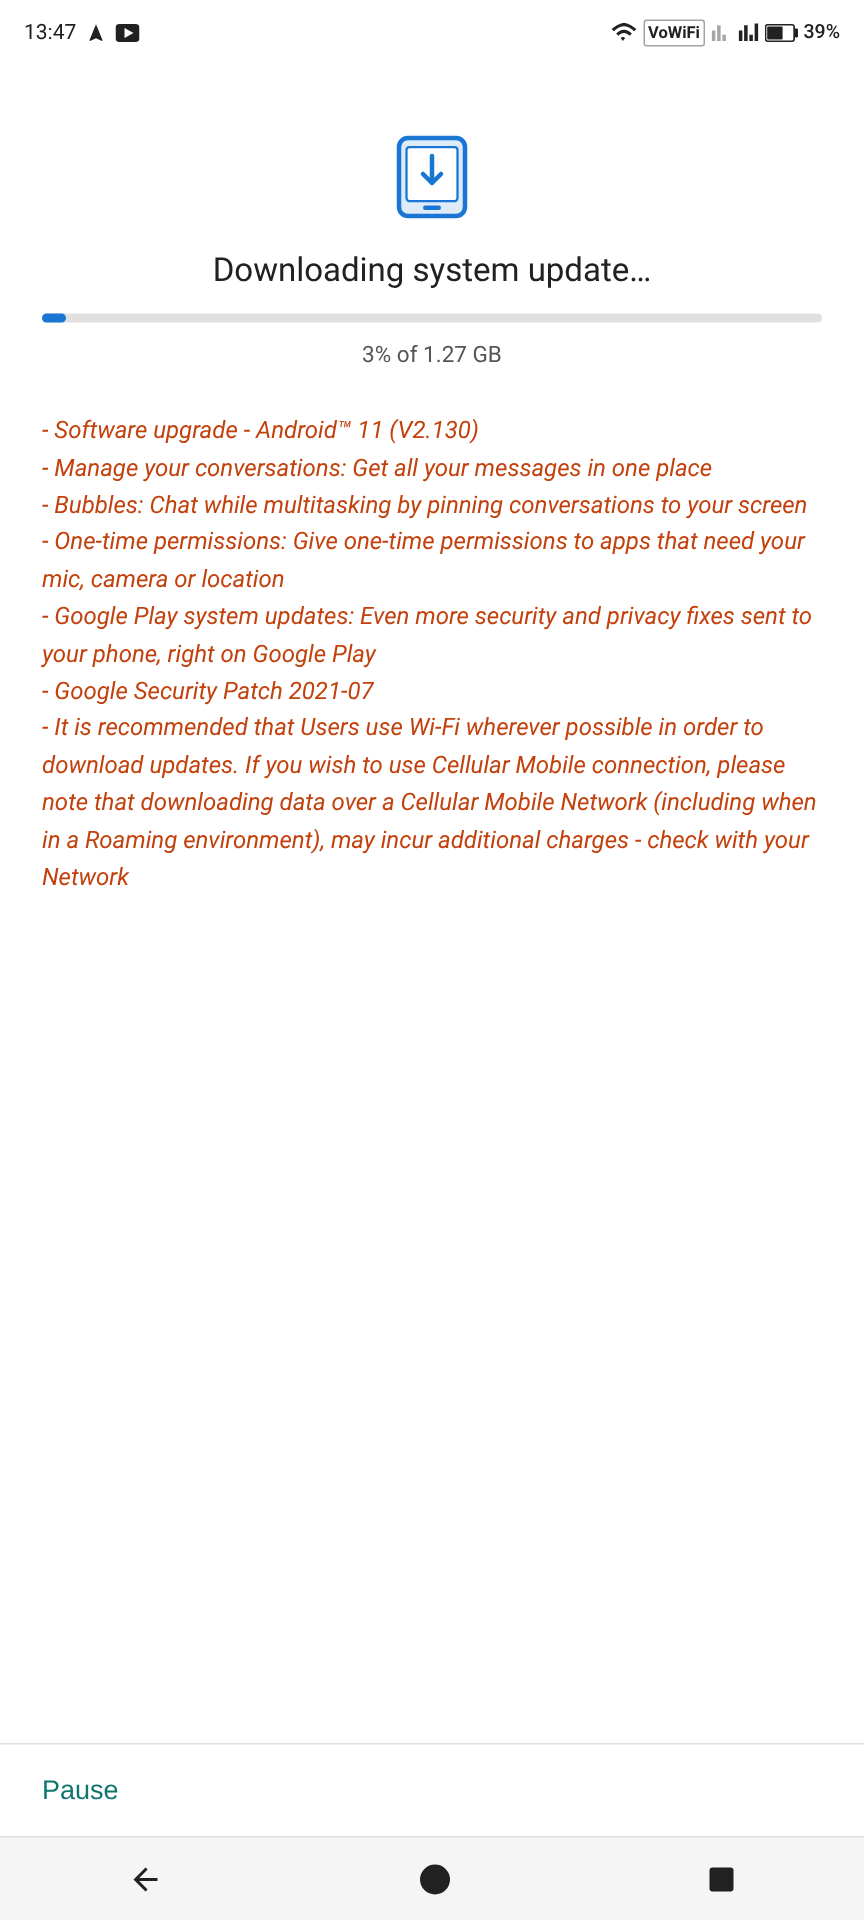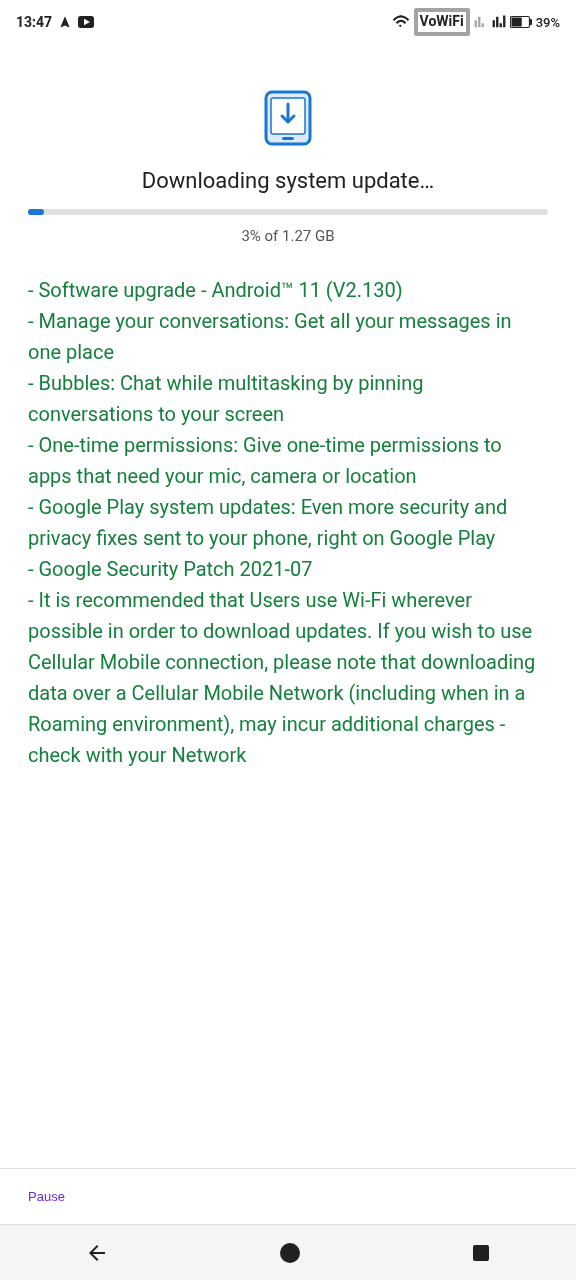--- a/index.html
+++ b/index.html
@@ -21,21 +21,21 @@
       align-items: center;
       padding: 8px 16px 4px 16px;
       background: #ffffff;
       height: 40px;
     }
     .status-left {
       display: flex;
       align-items: center;
       gap: 6px;
       font-size: 14px;
-      font-weight: 700;
+      font-weight: 400;
     }
     .status-right {
       display: flex;
       align-items: center;
       gap: 4px;
       font-size: 13px;
       font-weight: 500;
     }
 
     
@@ -94,37 +94,38 @@
       align-self: flex-start;
     }
     .section-title {
       font-size: 20px;
       font-weight: 700;
       color: #212121;
       margin-bottom: 8px;
       margin-top: 20px;
     }
     .section-body {
-      font-size: 20px;
-      color: #15803d;
+      font-size: 16px;
+      color: #c2410c;
       line-height: 1.55;
+      font-style: italic;
     }
 
     
     .pause-area {
       width: 100%;
       padding: 16px 28px;
       background: #fff;
       border-top: 1px solid #e0e0e0;
     }
     .pause-btn {
       background: none;
       border: none;
-      color: #6d28d9;
-      font-size: 13px;
+      color: #0f766e;
+      font-size: 18px;
       cursor: pointer;
       padding: 4px 0;
     }
 
     
     .nav-bar {
       display: flex;
       justify-content: space-around;
       align-items: center;
       height: 56px;
@@ -156,21 +157,21 @@
       <rect x="0" y="0" width="24" height="18" rx="4" fill="#212121"></rect>
       <polygon points="9,4 9,14 18,9" fill="white"></polygon>
     </svg>
   </div>
   <div class="status-right">
 
     <svg width="18" height="14" viewBox="0 0 24 18" fill="#212121">
       <path d="M1 5.5C4.9 1.7 10.2 0 12 0s7.1 1.7 11 5.5l-2 2C17.8 4.3 15 3 12 3S6.2 4.3 3 7.5zm4 4C7.2 7.4 9.5 6 12 6s4.8 1.4 7 3.5l-2 2C15.3 9.8 13.8 9 12 9s-3.3.8-5 2.5zm4 4c.7-.7 1.8-1 2-1s1.3.3 2 1l-2 2.5z"></path>
     </svg>
 
-    <span style="font-size:14px; border:4px solid #a3a3a3; padding:0 2px; border-radius:2px; font-weight:700; line-height:1.4;">VoWiFi</span>
+    <span style="font-size:11px; border:1px solid #a3a3a3; padding:0 2px; border-radius:2px; font-weight:700; line-height:1.4;">VoWiFi</span>
 
     <svg width="14" height="14" viewBox="0 0 24 24" fill="#212121">
       <path d="M1 21h4V9H1zm6 0h4V3H7zm6 0h4v-7h-4z" opacity="0.4"></path>
     </svg>
     <svg width="14" height="14" viewBox="0 0 24 24" fill="#212121">
       <path d="M1 21h4V9H1zm6 0h4V3H7zm6 0h4v-7h-4zm6 0h4V1h-4z"></path>
     </svg>
 
     <svg width="22" height="14" viewBox="0 0 30 16" fill="none">
       <rect x="0.5" y="0.5" width="26" height="15" rx="2" stroke="#212121" stroke-width="1.5"></rect>

